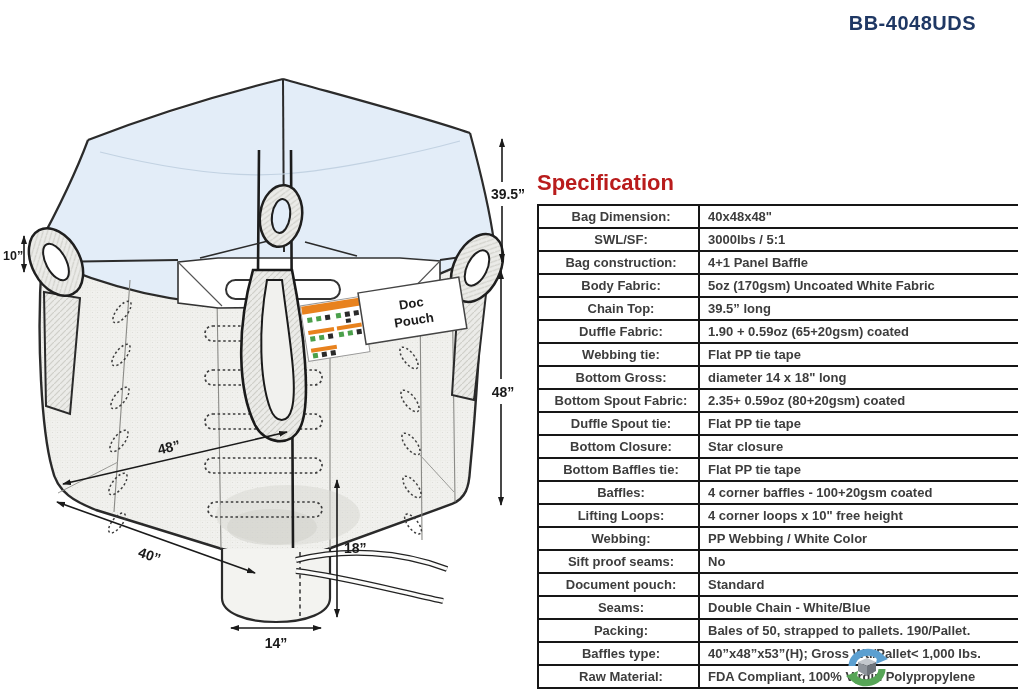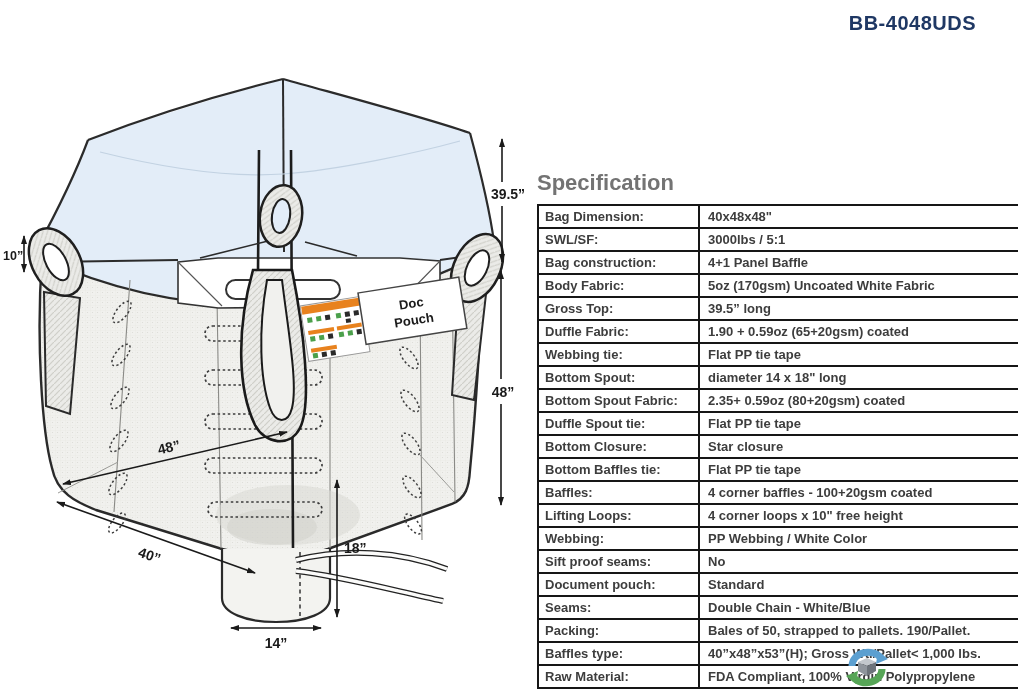--- a/index.html
+++ b/index.html
@@ -1,28 +1,28 @@
 <!DOCTYPE html>
 <html><head>
 <meta charset="utf-8">
 <style>
   html,body{margin:0;padding:0;background:#fff;}
   .page{position:relative;width:1018px;height:696px;background:#ffffff;overflow:hidden;
         font-family:"Liberation Sans",sans-serif;}
   .title{position:absolute;top:12px;right:42px;font-size:20px;font-weight:bold;
          color:#1f3864;letter-spacing:0.5px;}
   .spec-heading{position:absolute;left:537px;top:170px;font-size:22px;font-weight:bold;
-                color:#737373;}
+                color:#b91c1c;}
   table.spec{position:absolute;left:537px;top:204px;width:481px;border-collapse:collapse;
              table-layout:fixed;}
   table.spec td{height:19px;line-height:19px;font-size:13px;font-weight:bold;color:#3d3d3d;
                 white-space:nowrap;overflow:hidden;vertical-align:middle;
                 border-top:2px solid #161616;border-bottom:2px solid #161616;}
   td.lbl{width:152px;padding-left:6px;border-left:2px solid #161616;
-         border-right:2px solid #161616;}
+         border-right:2px solid #161616;text-align:center;}
   td.val{width:317px;padding-left:8px;}
   svg text{font-family:"Liberation Sans",sans-serif;font-weight:bold;fill:#1a1a1a;}
   .diagram{position:absolute;left:0;top:0;}
   .logo{position:absolute;left:845px;top:645px;}
 </style>
 </head>
 <body>
 
 <div class="page">
 
@@ -221,36 +221,36 @@
       <td class="lbl">Bag construction:</td>
       <td class="val">4+1 Panel Baffle</td>
     </tr>
 
     <tr>
       <td class="lbl">Body Fabric:</td>
       <td class="val">5oz (170gsm) Uncoated White Fabric</td>
     </tr>
 
     <tr>
-      <td class="lbl">Gross Top:</td>
+      <td class="lbl">Chain Top:</td>
       <td class="val">39.5” long</td>
     </tr>
 
     <tr>
       <td class="lbl">Duffle Fabric:</td>
       <td class="val">1.90 + 0.59oz (65+20gsm) coated</td>
     </tr>
 
     <tr>
       <td class="lbl">Webbing tie:</td>
       <td class="val">Flat PP tie tape</td>
     </tr>
 
     <tr>
-      <td class="lbl">Bottom Spout:</td>
+      <td class="lbl">Bottom Gross:</td>
       <td class="val">diameter 14 x 18" long</td>
     </tr>
 
     <tr>
       <td class="lbl">Bottom Spout Fabric:</td>
       <td class="val">2.35+ 0.59oz (80+20gsm) coated</td>
     </tr>
 
     <tr>
       <td class="lbl">Duffle Spout tie:</td>

